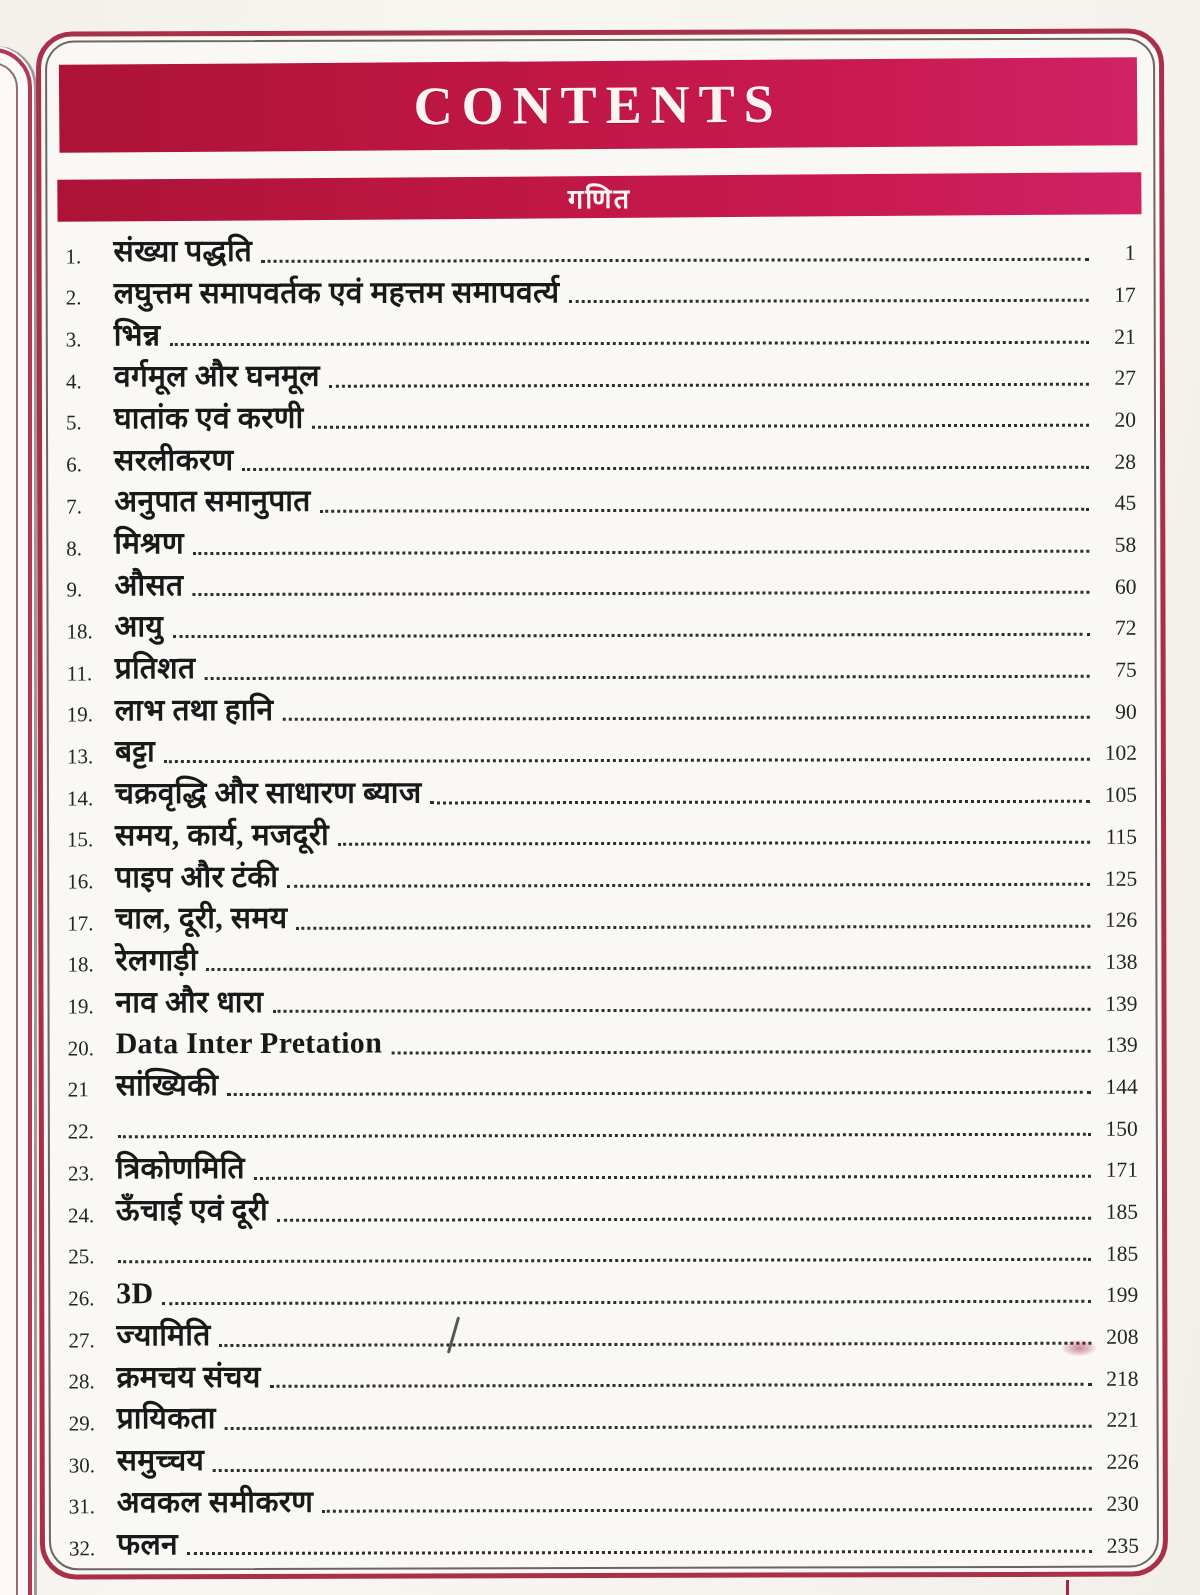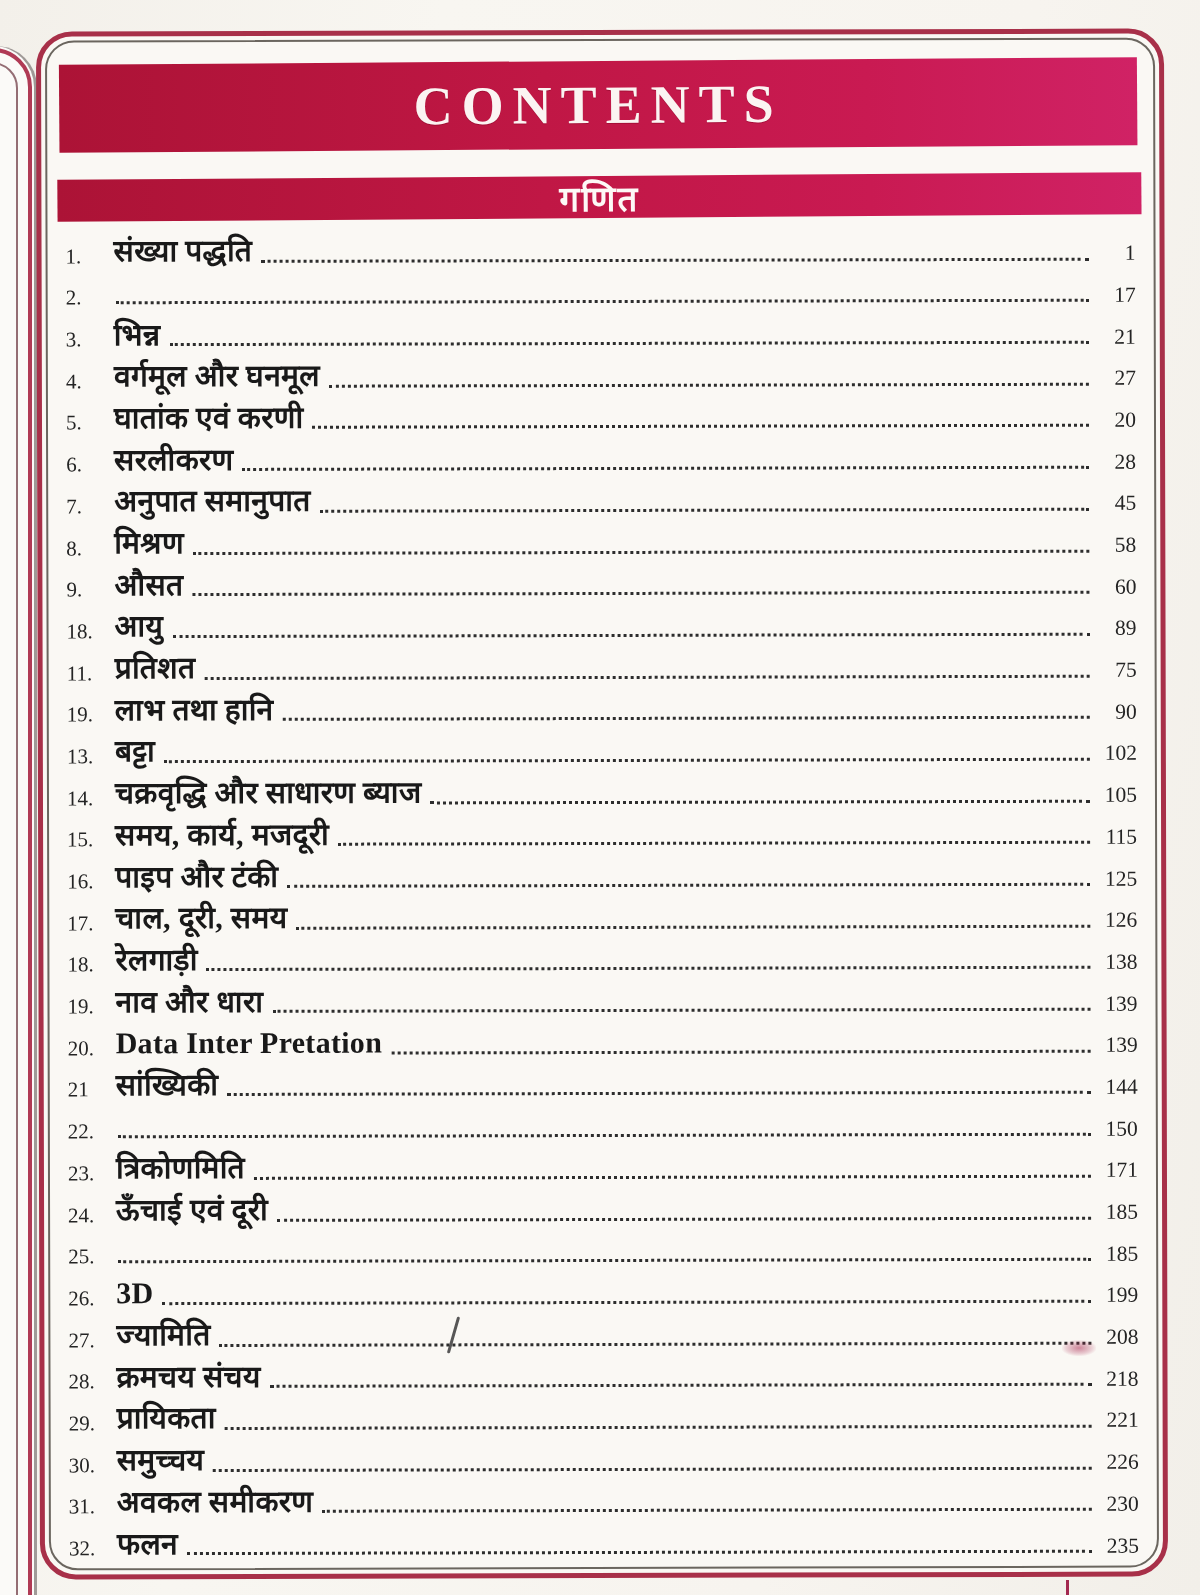--- a/index.html
+++ b/index.html
@@ -41,21 +41,21 @@
   }
   .banner.main .t{
     color:#fbf4f2;font-size:54px;font-weight:bold;letter-spacing:9px;
     font-family:"Liberation Serif","DejaVu Serif",serif;
     text-shadow:0 1px 0 rgba(120,0,30,.4);
   }
   .banner.sub{
     height:42px;margin:27px 0 0 0;
   }
   .banner.sub .t{
-    color:#fdf8f6;font-size:35px;font-weight:bold;letter-spacing:2px;
+    color:#fdf8f6;font-size:27px;font-weight:bold;letter-spacing:2px;
   }
   .toc{
     margin:13px 4px 0 8px;
   }
   .toc-row{
     display:flex;align-items:flex-end;height:41.7px;box-sizing:border-box;
     padding:0 2px 7px 0;
   }
   .toc-row .num{
     flex:0 0 48px;font-size:21px;line-height:1;color:#242424;
@@ -105,20 +105,21 @@
     <div class="toc">
   <div class="toc-row">
     <span class="num">1.</span>
     <span class="title">संख्या पद्धति</span>
     <span class="leader"></span>
     <span class="pg">1</span>
   </div>
 
   <div class="toc-row">
     <span class="num">2.</span>
+    <span class="title">लघुत्तम समापवर्तक एवं महत्तम समापवर्त्य</span>
     <span class="leader"></span>
     <span class="pg">17</span>
   </div>
 
   <div class="toc-row">
     <span class="num">3.</span>
     <span class="title">भिन्न</span>
     <span class="leader"></span>
     <span class="pg">21</span>
   </div>
@@ -162,21 +163,21 @@
     <span class="num">9.</span>
     <span class="title">औसत</span>
     <span class="leader"></span>
     <span class="pg">60</span>
   </div>
 
   <div class="toc-row">
     <span class="num">18.</span>
     <span class="title">आयु</span>
     <span class="leader"></span>
-    <span class="pg">89</span>
+    <span class="pg">72</span>
   </div>
 
   <div class="toc-row">
     <span class="num">11.</span>
     <span class="title">प्रतिशत</span>
     <span class="leader"></span>
     <span class="pg">75</span>
   </div>
 
   <div class="toc-row">

